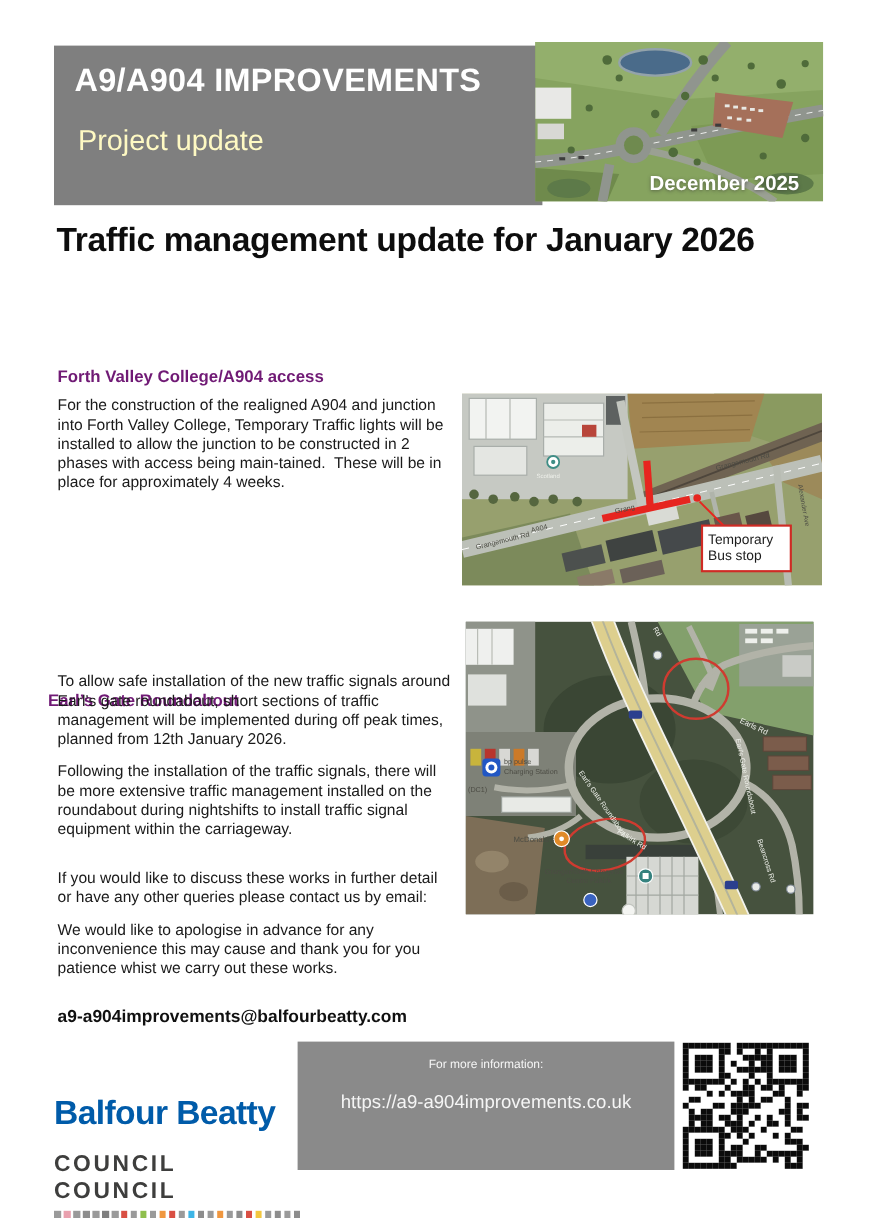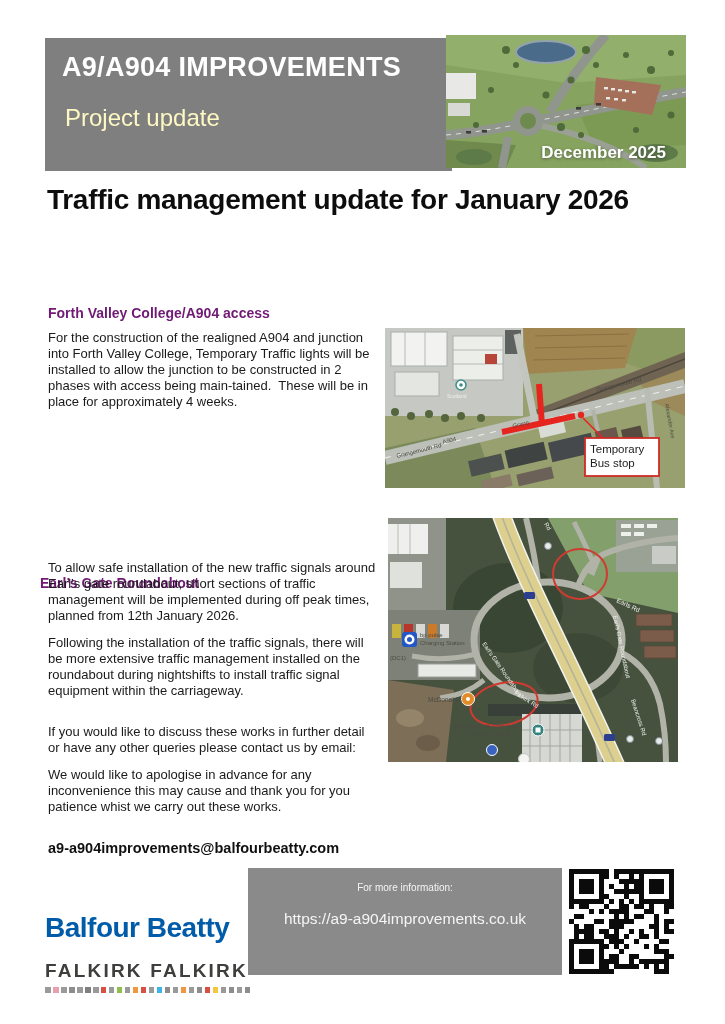--- a/index.html
+++ b/index.html
@@ -348,21 +348,21 @@
   </div>
 
   <div class="closing">
     <p class="body">If you would like to discuss these works in further detail or have any other queries please contact us by email:</p>
     <p class="body">We would like to apologise in advance for any inconvenience this may cause and thank you for you  patience whist we carry out these works.</p>
   </div>
   <div class="email">a9-a904improvements@balfourbeatty.com</div>
 
   <div class="logos">
     <div class="bb">Balfour Beatty</div>
-    <div class="fc">FALKIRK FALKIRK</div>
+    <div class="fc">COUNCIL COUNCIL</div>
     <div class="fsq-row">
         <div class="fsq" style="background: rgb(154, 154, 154);"></div>
         <div class="fsq" style="background: rgb(233, 160, 174);"></div>
         <div class="fsq" style="background: rgb(154, 154, 154);"></div>
         <div class="fsq" style="background: rgb(141, 141, 141);"></div>
         <div class="fsq" style="background: rgb(154, 154, 154);"></div>
         <div class="fsq" style="background: rgb(127, 127, 127);"></div>
         <div class="fsq" style="background: rgb(154, 154, 154);"></div>
         <div class="fsq" style="background: rgb(217, 79, 67);"></div>
         <div class="fsq" style="background: rgb(154, 154, 154);"></div>

